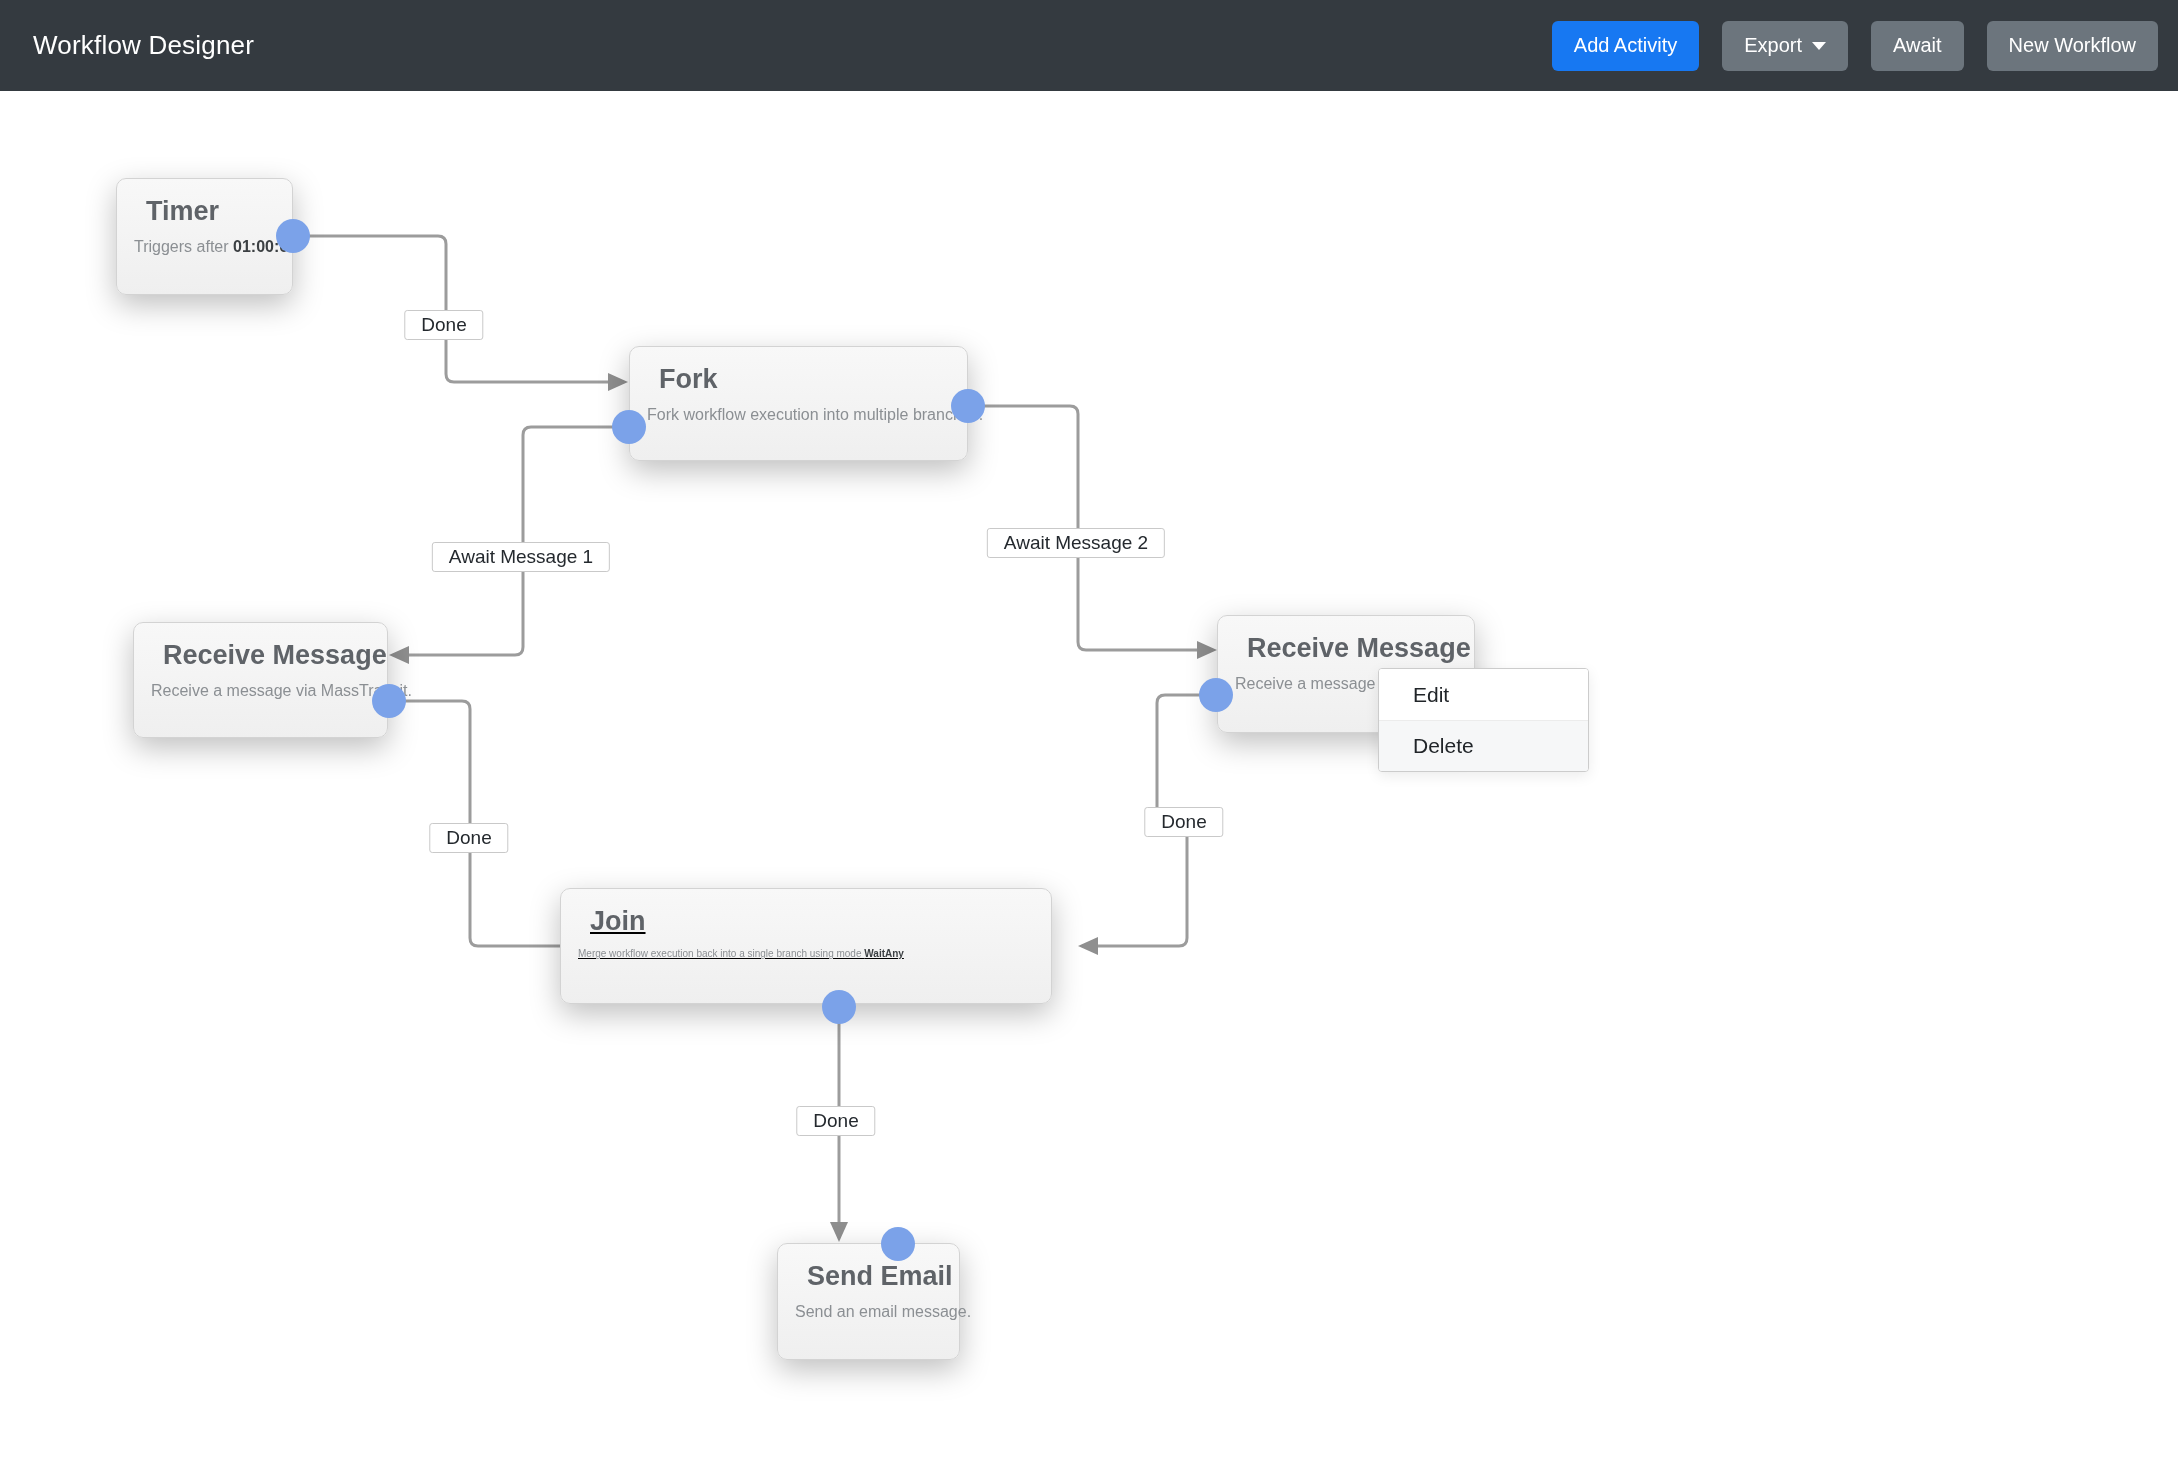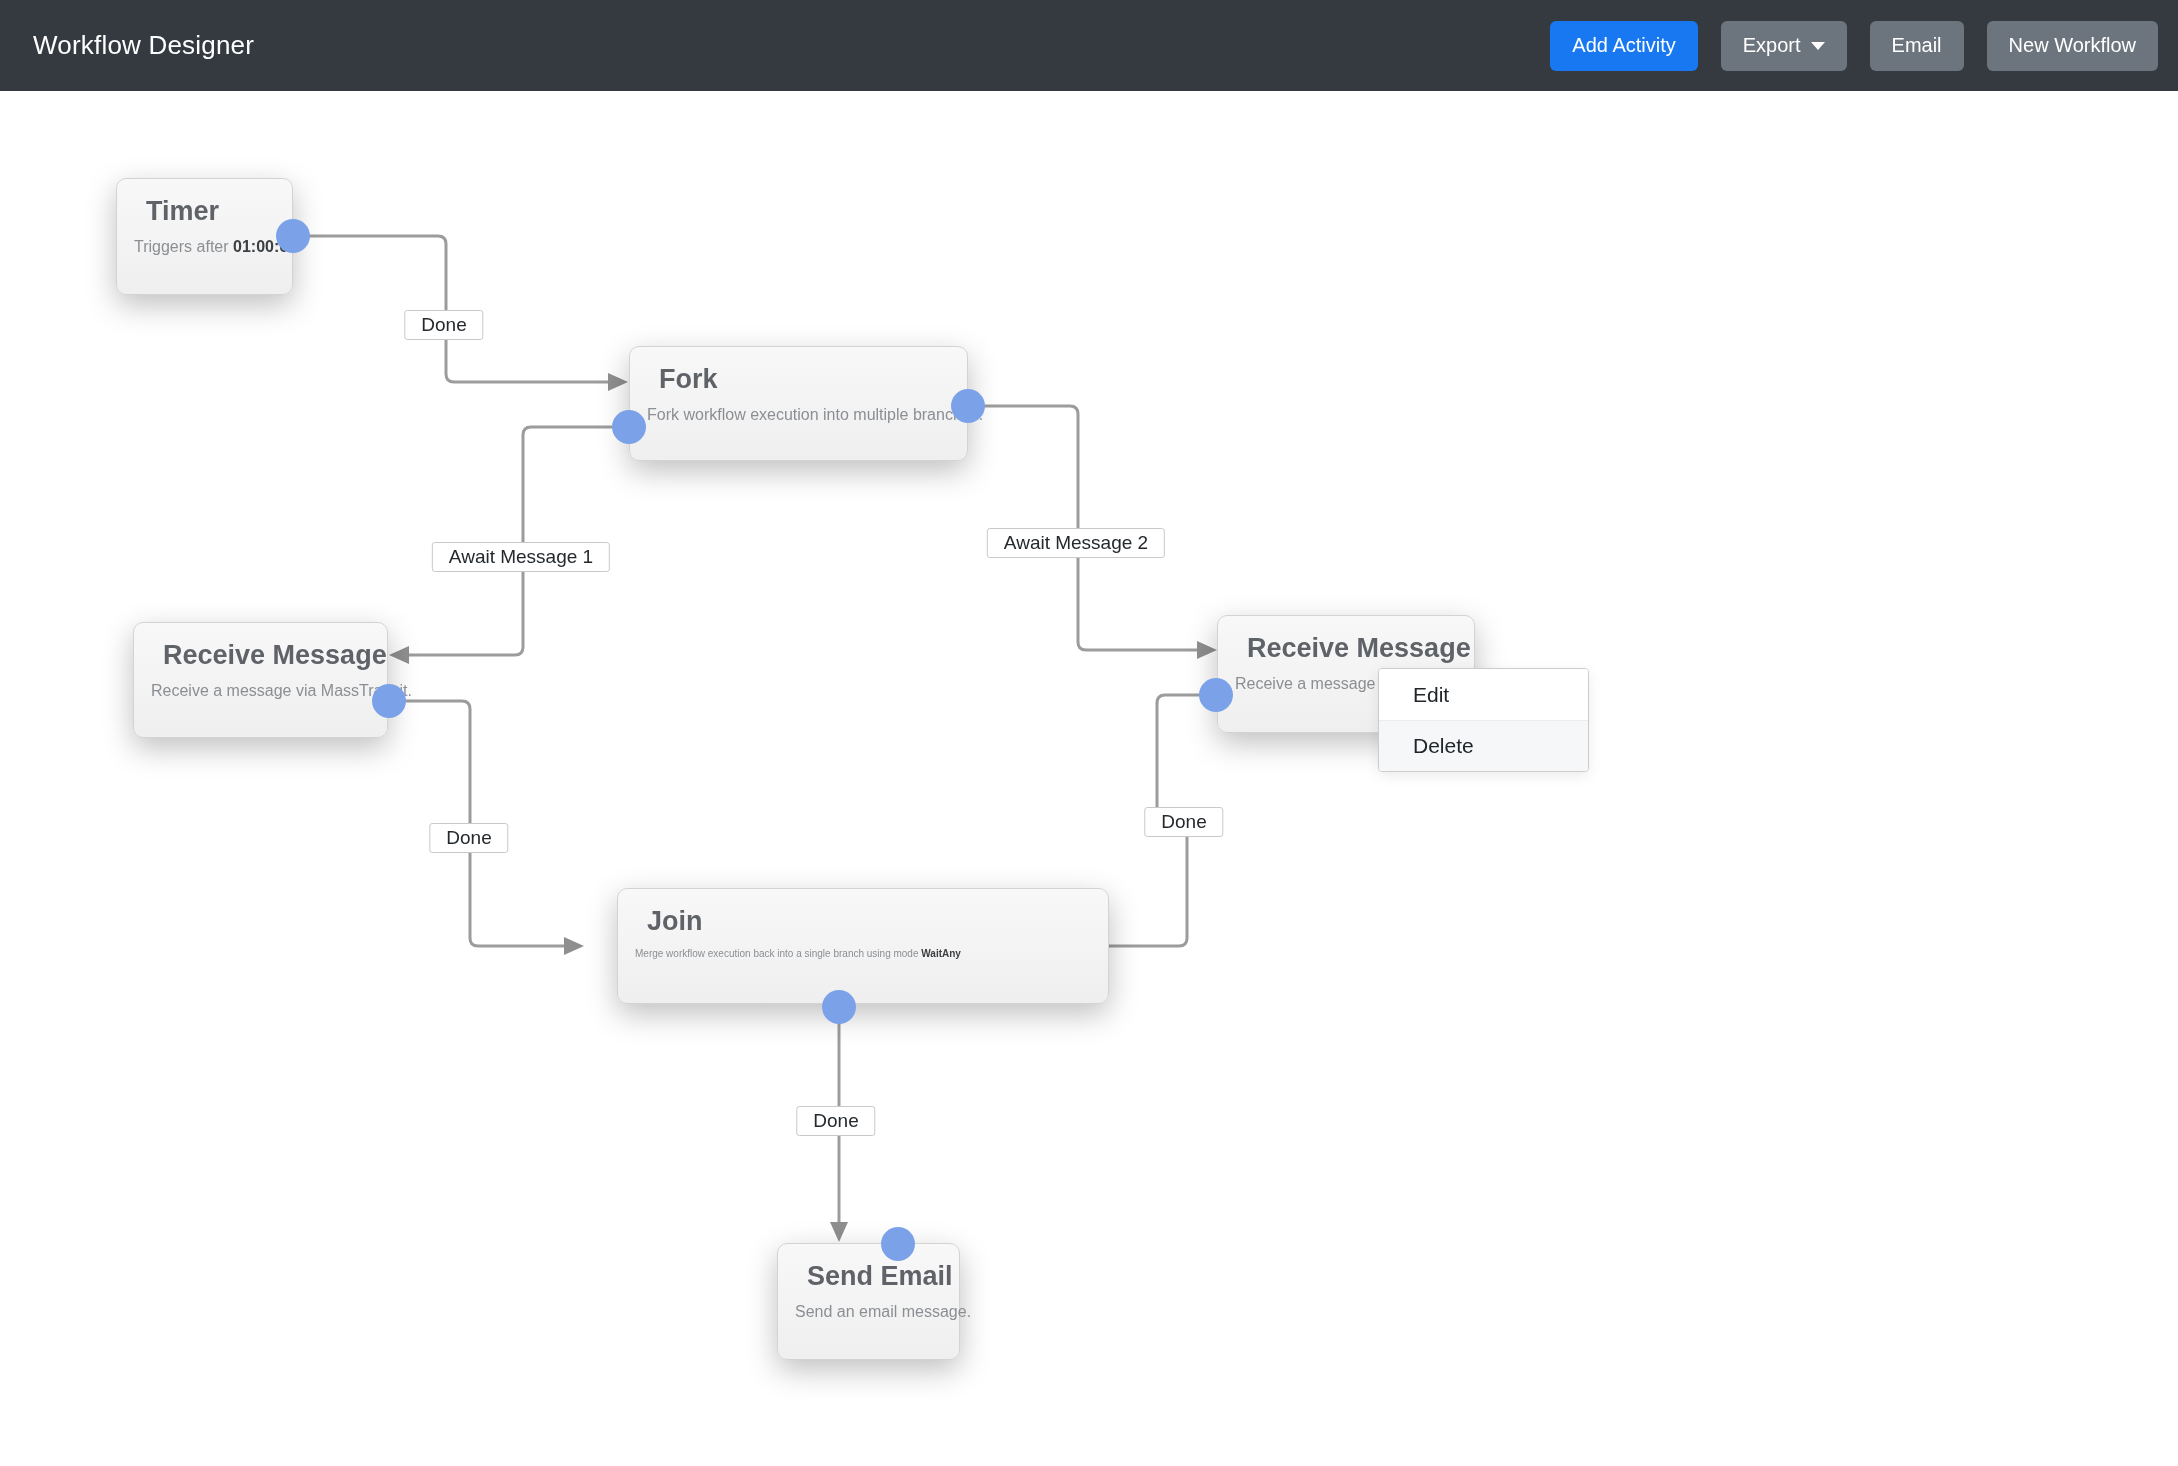--- a/index.html
+++ b/index.html
@@ -86,21 +86,21 @@
   <div class="brand">Workflow Designer</div>
   <div class="spacer"></div>
   <button class="btn btn-primary">
     <span>Add Activity</span>
   </button>
   <button class="btn btn-secondary">
     <span>Export</span>
     <span class="caret"></span>
   </button>
   <button class="btn btn-secondary">
-    <span>Email</span>
+    <span>Await</span>
   </button>
   <button class="btn btn-secondary">
     <span>New Workflow</span>
   </button>
 </header>
 
 <div class="canvas">
 
   <svg class="edges-svg" width="2178" height="1466">
 
@@ -143,21 +143,21 @@
   <div class="node" style="left:133px;top:622px;width:255px;height:116px;">
     <div class="title">Receive Message</div>
     <div class="desc"><span>Receive a message via MassTransit.</span></div>
   </div>
 
   <div class="node" style="left:1217px;top:615px;width:258px;height:118px;">
     <div class="title">Receive Message</div>
     <div class="desc"><span>Receive a message via MassTransit.</span></div>
   </div>
 
-  <div class="node" style="left:617px;top:888px;width:492px;height:116px;">
+  <div class="node" style="left:560px;top:888px;width:492px;height:116px;text-decoration:underline;">
     <div class="title">Join</div>
     <div class="desc" style="font-size:10px;"><span>Merge workflow execution back into a single branch using mode </span><b>WaitAny</b></div>
   </div>
 
   <div class="node" style="left:777px;top:1243px;width:183px;height:117px;">
     <div class="title">Send Email</div>
     <div class="desc"><span>Send an email message.</span></div>
   </div>
 
   <div class="port" style="left:293px;top:236px;"></div>

